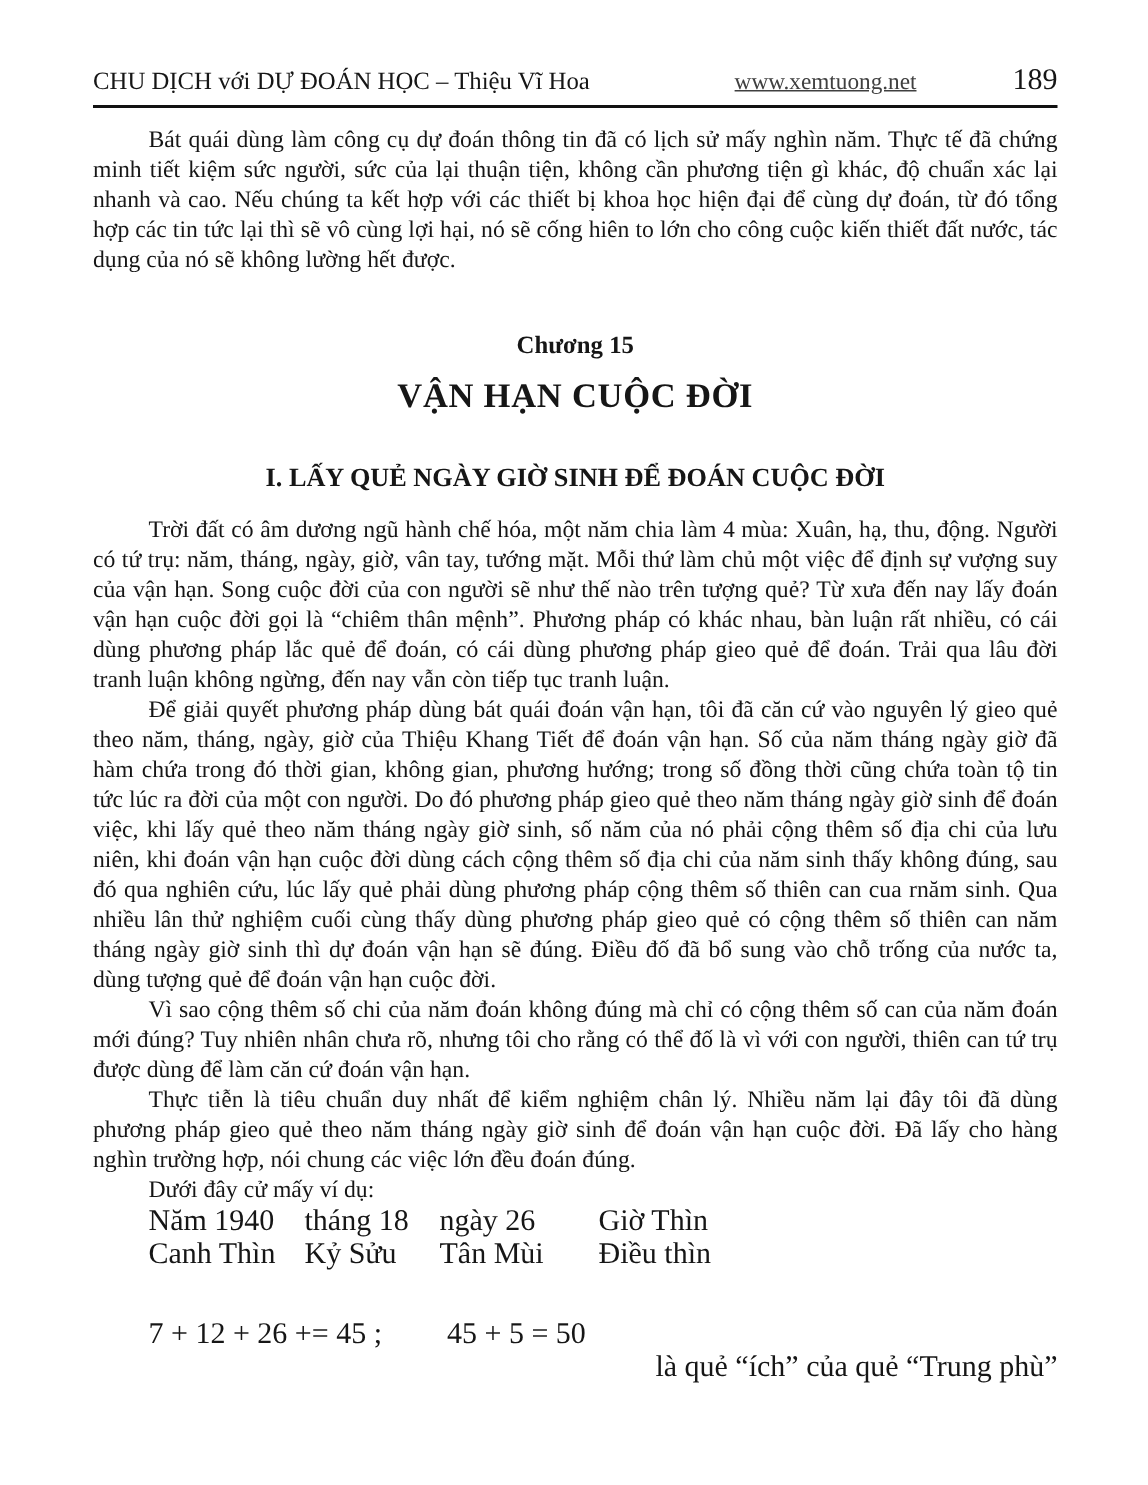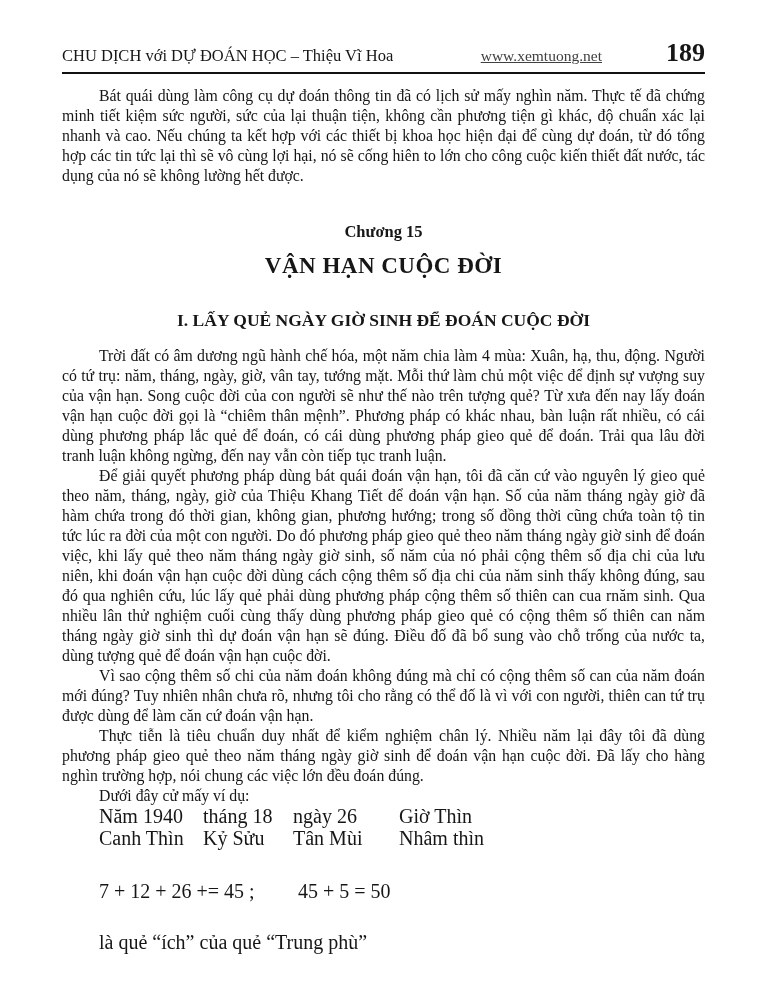--- a/index.html
+++ b/index.html
@@ -28,22 +28,22 @@
     white-space: nowrap;
   }
   .website {
     font-size: 15.5px;
     text-decoration: underline;
     color: #404040;
     margin-right: 64px;
     white-space: nowrap;
   }
   .page-number {
-    font-size: 26px;
-    font-weight: bold;
+    font-size: 20px;
+    font-weight: normal;
     line-height: 18px;
   }
   .header-rule {
     border: none;
     border-top: 2.5px solid #111;
     margin-top: 6px;
   }
   
   .doc-text {
     font-size: 15.8px;
@@ -81,21 +81,21 @@
     padding-left: 37px;
     text-align: left;
   }
   .ex-row span { white-space: nowrap; }
   .calc-row { padding-left: 37px; margin-top: 32px; }
   .calc-row .calc-left {
     display: inline-block;
     width: 194px;
     white-space: nowrap;
   }
-  .result-line { padding-left: 37px; text-align: left; margin-top: 29px; }
+  .result-line { padding-left: 37px; text-align: right; }
 </style>
 </head>
 <body>
 
 <div class="page">
 
   <div class="running-header">
     <span class="book-title">CHU DỊCH với DỰ ĐOÁN HỌC – Thiệu Vĩ Hoa</span>
     <a href="#" class="website">www.xemtuong.net</a>
     <span class="page-number">189</span>
@@ -121,21 +121,21 @@
       <div class="ex-row">
         <span>Năm 1940</span>
         <span>tháng 18</span>
         <span>ngày 26</span>
         <span>Giờ Thìn</span>
       </div>
       <div class="ex-row">
         <span>Canh Thìn</span>
         <span>Kỷ Sửu</span>
         <span>Tân Mùi</span>
-        <span>Nhâm thìn</span>
+        <span>Điều thìn</span>
       </div>
       <div class="calc-row">
         <span class="calc-left">7 + 12 + 26 += 45 ;</span>
         <span>45 + 5 = 50</span>
       </div>
       <div class="result-line">là quẻ “ích” của quẻ “Trung phù”</div>
     </div>
   </div>
 
 </div>

